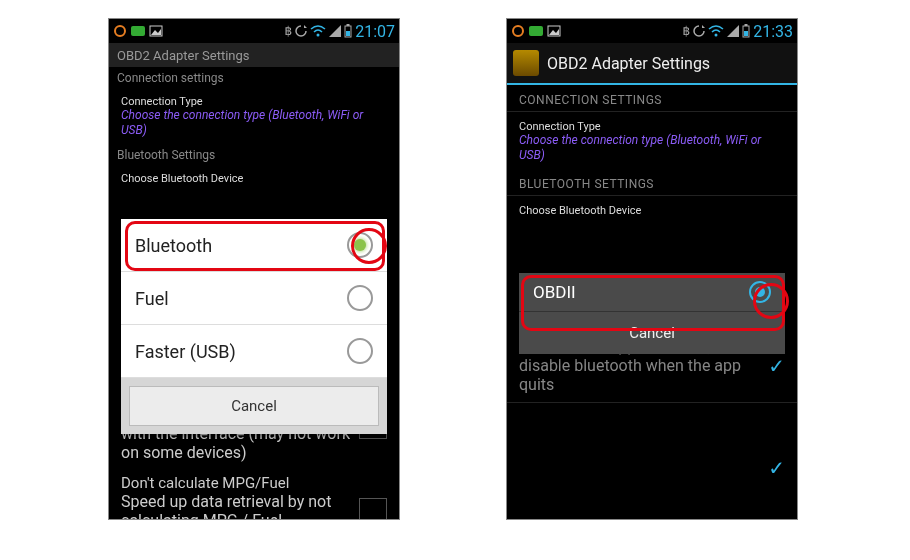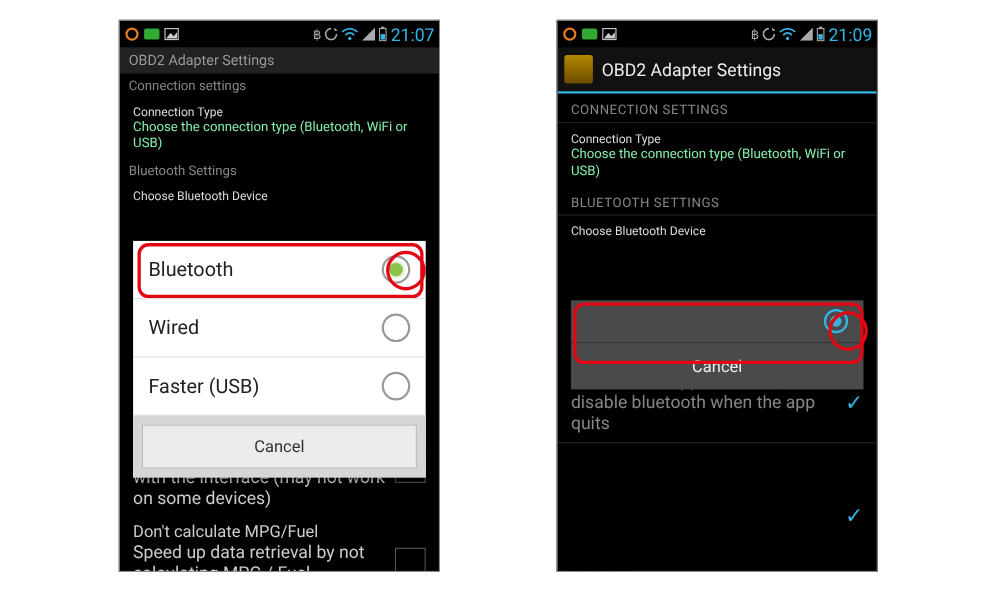--- a/index.html
+++ b/index.html
@@ -10,21 +10,21 @@
   .statusbar{height:24px;background:#000;color:#fff;display:flex;align-items:center;justify-content:space-between;padding:0 4px;font-size:12px;}
   .sb-left{display:flex;gap:4px;align-items:center;}
   .sb-right{display:flex;gap:3px;align-items:center;}
   .sb-icon{display:inline-flex;align-items:center;}
   .clock{color:#33b5e5;font-size:16px;font-weight:400;}
   
   .ab-dim{height:24px;background:#222;color:#999;font-size:13px;display:flex;align-items:center;padding:0 8px;}
   .sec-hdr-dim{color:#888;font-size:12px;padding:4px 8px;}
   .item{padding:6px 12px;}
   .item .title{color:#ddd;font-size:11px;}
-  .item .sub{color:#86efac;font-size:12px;line-height:1.25;}
+  .item .sub{color:#8b5cf6;font-size:12px;line-height:1.25;font-style:italic;}
   
   .dlg{position:absolute;left:12px;right:12px;top:200px;background:#fff;box-shadow:0 2px 6px rgba(0,0,0,0.5);}
   .dlg-row{display:flex;align-items:center;justify-content:space-between;height:52px;padding:0 14px;border-bottom:1px solid #ddd;font-size:18px;color:#222;}
   .dlg-row:last-of-type{border-bottom:none;}
   .radio{width:22px;height:22px;border:2px solid #999;border-radius:50%;display:flex;align-items:center;justify-content:center;}
   .radio.sel .dot{width:12px;height:12px;border-radius:50%;background:#8bc34a;box-shadow:0 0 4px #8bc34a;}
   .dlg-btnbar{background:#d6d6d6;padding:8px;}
   .dlg-btn{background:#ececec;border:1px solid #bbb;height:38px;display:flex;align-items:center;justify-content:center;font-size:15px;color:#333;}
   .hl{position:absolute;border:3px solid #e30613;border-radius:10px;pointer-events:none;}
   .hl-circ{position:absolute;width:30px;height:30px;border:3px solid #e30613;border-radius:50%;pointer-events:none;}
@@ -129,21 +129,21 @@
   </div>
 
   <div class="dlg">
     <div class="dlg-row">
       <span>Bluetooth</span>
       <span class="radio sel">
             <span class="dot"></span>
           </span>
     </div>
     <div class="dlg-row">
-      <span>Wired</span>
+      <span>Fuel</span>
       <span class="radio"></span>
     </div>
     <div class="dlg-row">
       <span>Faster (USB)</span>
       <span class="radio"></span>
     </div>
     <div class="dlg-btnbar">
       <div class="dlg-btn">
             <span>Cancel</span>
           </div>
@@ -190,21 +190,21 @@
               <polygon points="0,12 12,12 12,0" fill="#aaa"></polygon>
             </svg>
           </span>
       <span class="sb-icon">
             <svg width="8" height="14">
               <rect x="1" y="2" width="6" height="11" fill="none" stroke="#aaa"></rect>
               <rect x="2" y="7" width="4" height="5" fill="#33b5e5"></rect>
               <rect x="2.5" y="0" width="3" height="2" fill="#aaa"></rect>
             </svg>
           </span>
-      <span class="clock">21:09</span>
+      <span class="clock">21:33</span>
     </div>
   </div>
 
   <div class="ab2">
     <div class="appicon"></div>
     <div class="title">OBD2 Adapter Settings</div>
   </div>
 
   <div style="position:absolute;top:66px;left:0;right:0;bottom:0;overflow:hidden;">
     <div class="sec-hdr2">CONNECTION SETTINGS</div>
@@ -232,20 +232,21 @@
         <div class="sub">Only turns on/off Bluetooth if it was off when Torque started. If Bluetooth was already on then ignore and dont turn off when quitting</div>
       </div>
       <span class="chk-holo">✓</span>
     </div>
 
   </div>
 
   <div class="dlg-dark">
     <div class="dlg-dark-row">
       <div class="txt">
+        <div>OBDII</div>
       </div>
       <span class="radio-holo">
             <span class="dot"></span>
           </span>
     </div>
     <div class="dlg-dark-btn">
           <span>Cancel</span>
         </div>
   </div>
 

